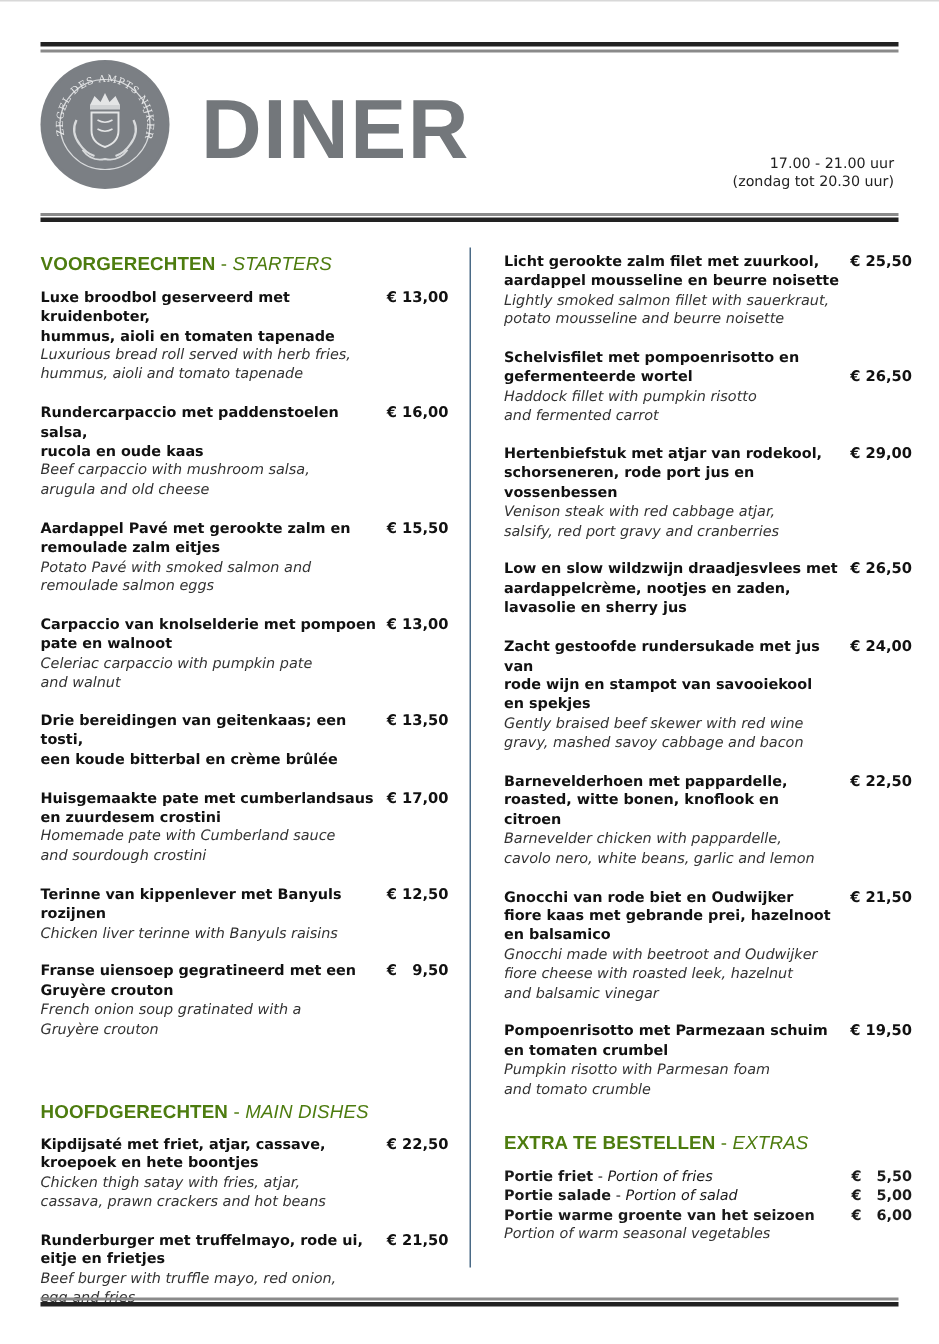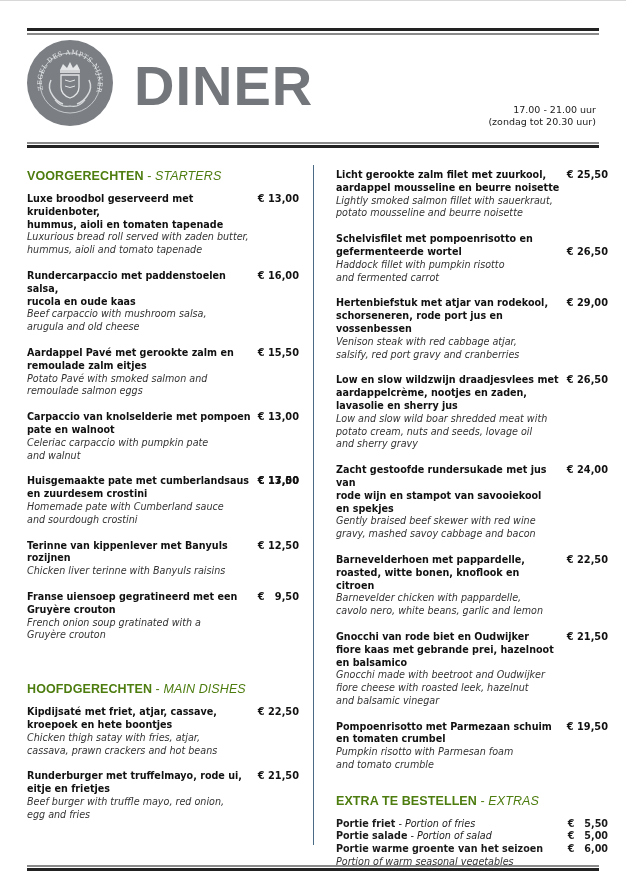--- a/index.html
+++ b/index.html
@@ -90,21 +90,21 @@
 <div class="divider"></div>
 
 <div class="col left">
   <div class="section-title">
     <span>VOORGERECHTEN</span><span class="sep"> - </span><span class="en">STARTERS</span>
   </div>
   <div id="starters-list">
       <div class="item">
         <div class="nl">Luxe  broodbol geserveerd met kruidenboter,
 hummus, aioli en tomaten tapenade</div>
-        <div class="en">Luxurious bread roll served with zaden butter,
+        <div class="en">Luxurious bread roll served with herb fries,
 hummus, aioli and tomato tapenade</div>
         <div class="price">€ 13,00</div>
       </div>
       <div class="item">
         <div class="nl">Rundercarpaccio met paddenstoelen salsa,
 rucola en oude kaas</div>
         <div class="en">Beef carpaccio with mushroom salsa,
 arugula and old cheese</div>
         <div class="price">€ 16,00</div>
       </div>
@@ -116,20 +116,22 @@
         <div class="price">€ 15,50</div>
       </div>
       <div class="item">
         <div class="nl">Carpaccio van knolselderie met pompoen
 pate en walnoot</div>
         <div class="en">Celeriac carpaccio with pumpkin pate
 and walnut</div>
         <div class="price">€ 13,00</div>
       </div>
       <div class="item">
+        <div class="nl">Drie bereidingen van geitenkaas; een tosti,
+een koude bitterbal en crème brûlée</div>
         <div class="price">€ 13,50</div>
       </div>
       <div class="item">
         <div class="nl">Huisgemaakte pate met cumberlandsaus
 en zuurdesem crostini</div>
         <div class="en">Homemade pate with Cumberland sauce
 and sourdough crostini</div>
         <div class="price">€ 17,00</div>
       </div>
       <div class="item">
@@ -187,23 +189,20 @@
         <div class="nl">Hertenbiefstuk met atjar van rodekool,
 schorseneren, rode port jus en vossenbessen</div>
         <div class="en">Venison steak with red cabbage atjar,
 salsify, red port gravy and cranberries</div>
         <div class="price">€ 29,00</div>
       </div>
       <div class="item">
         <div class="nl">Low en slow wildzwijn draadjesvlees met
 aardappelcrème, nootjes en zaden,
 lavasolie en sherry jus</div>
-        <div class="en">Low and slow wild boar shredded meat with
-potato cream, nuts and seeds, lovage oil
-and sherry gravy</div>
         <div class="price">€ 26,50</div>
       </div>
       <div class="item">
         <div class="nl">Zacht gestoofde rundersukade met jus van
 rode wijn en stampot van savooiekool
 en spekjes</div>
         <div class="en">Gently braised beef skewer with red wine
 gravy, mashed savoy cabbage and bacon</div>
         <div class="price">€ 24,00</div>
       </div>

